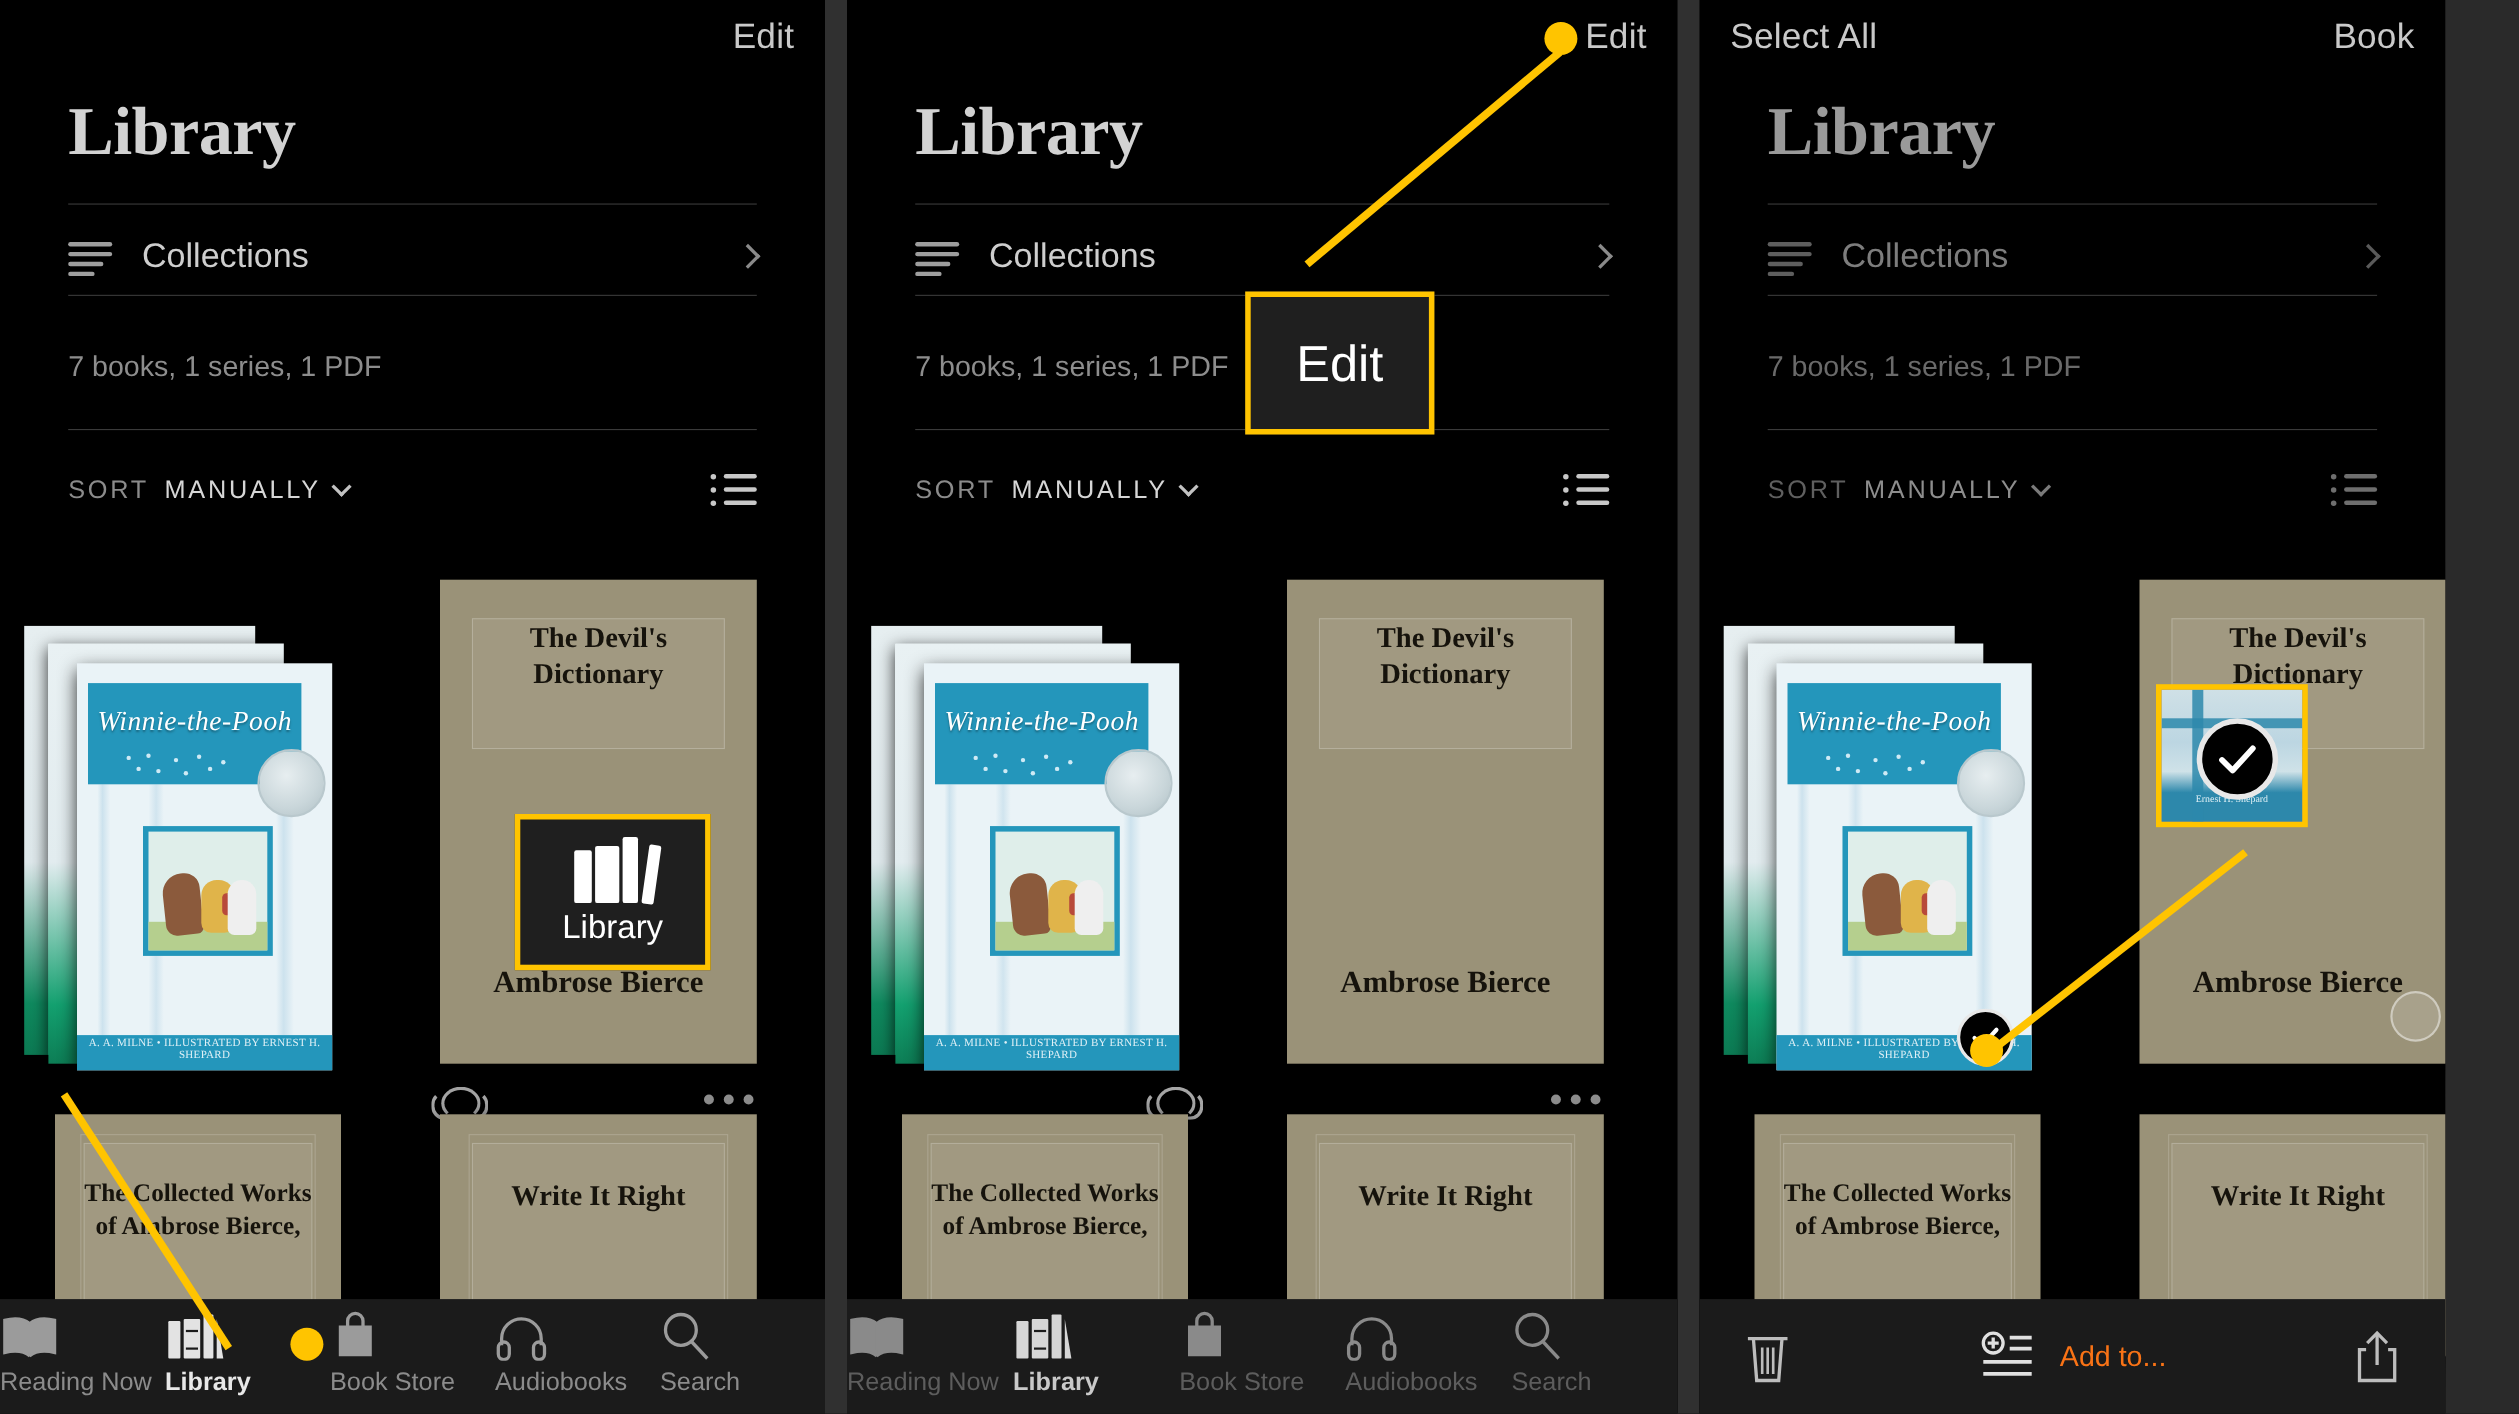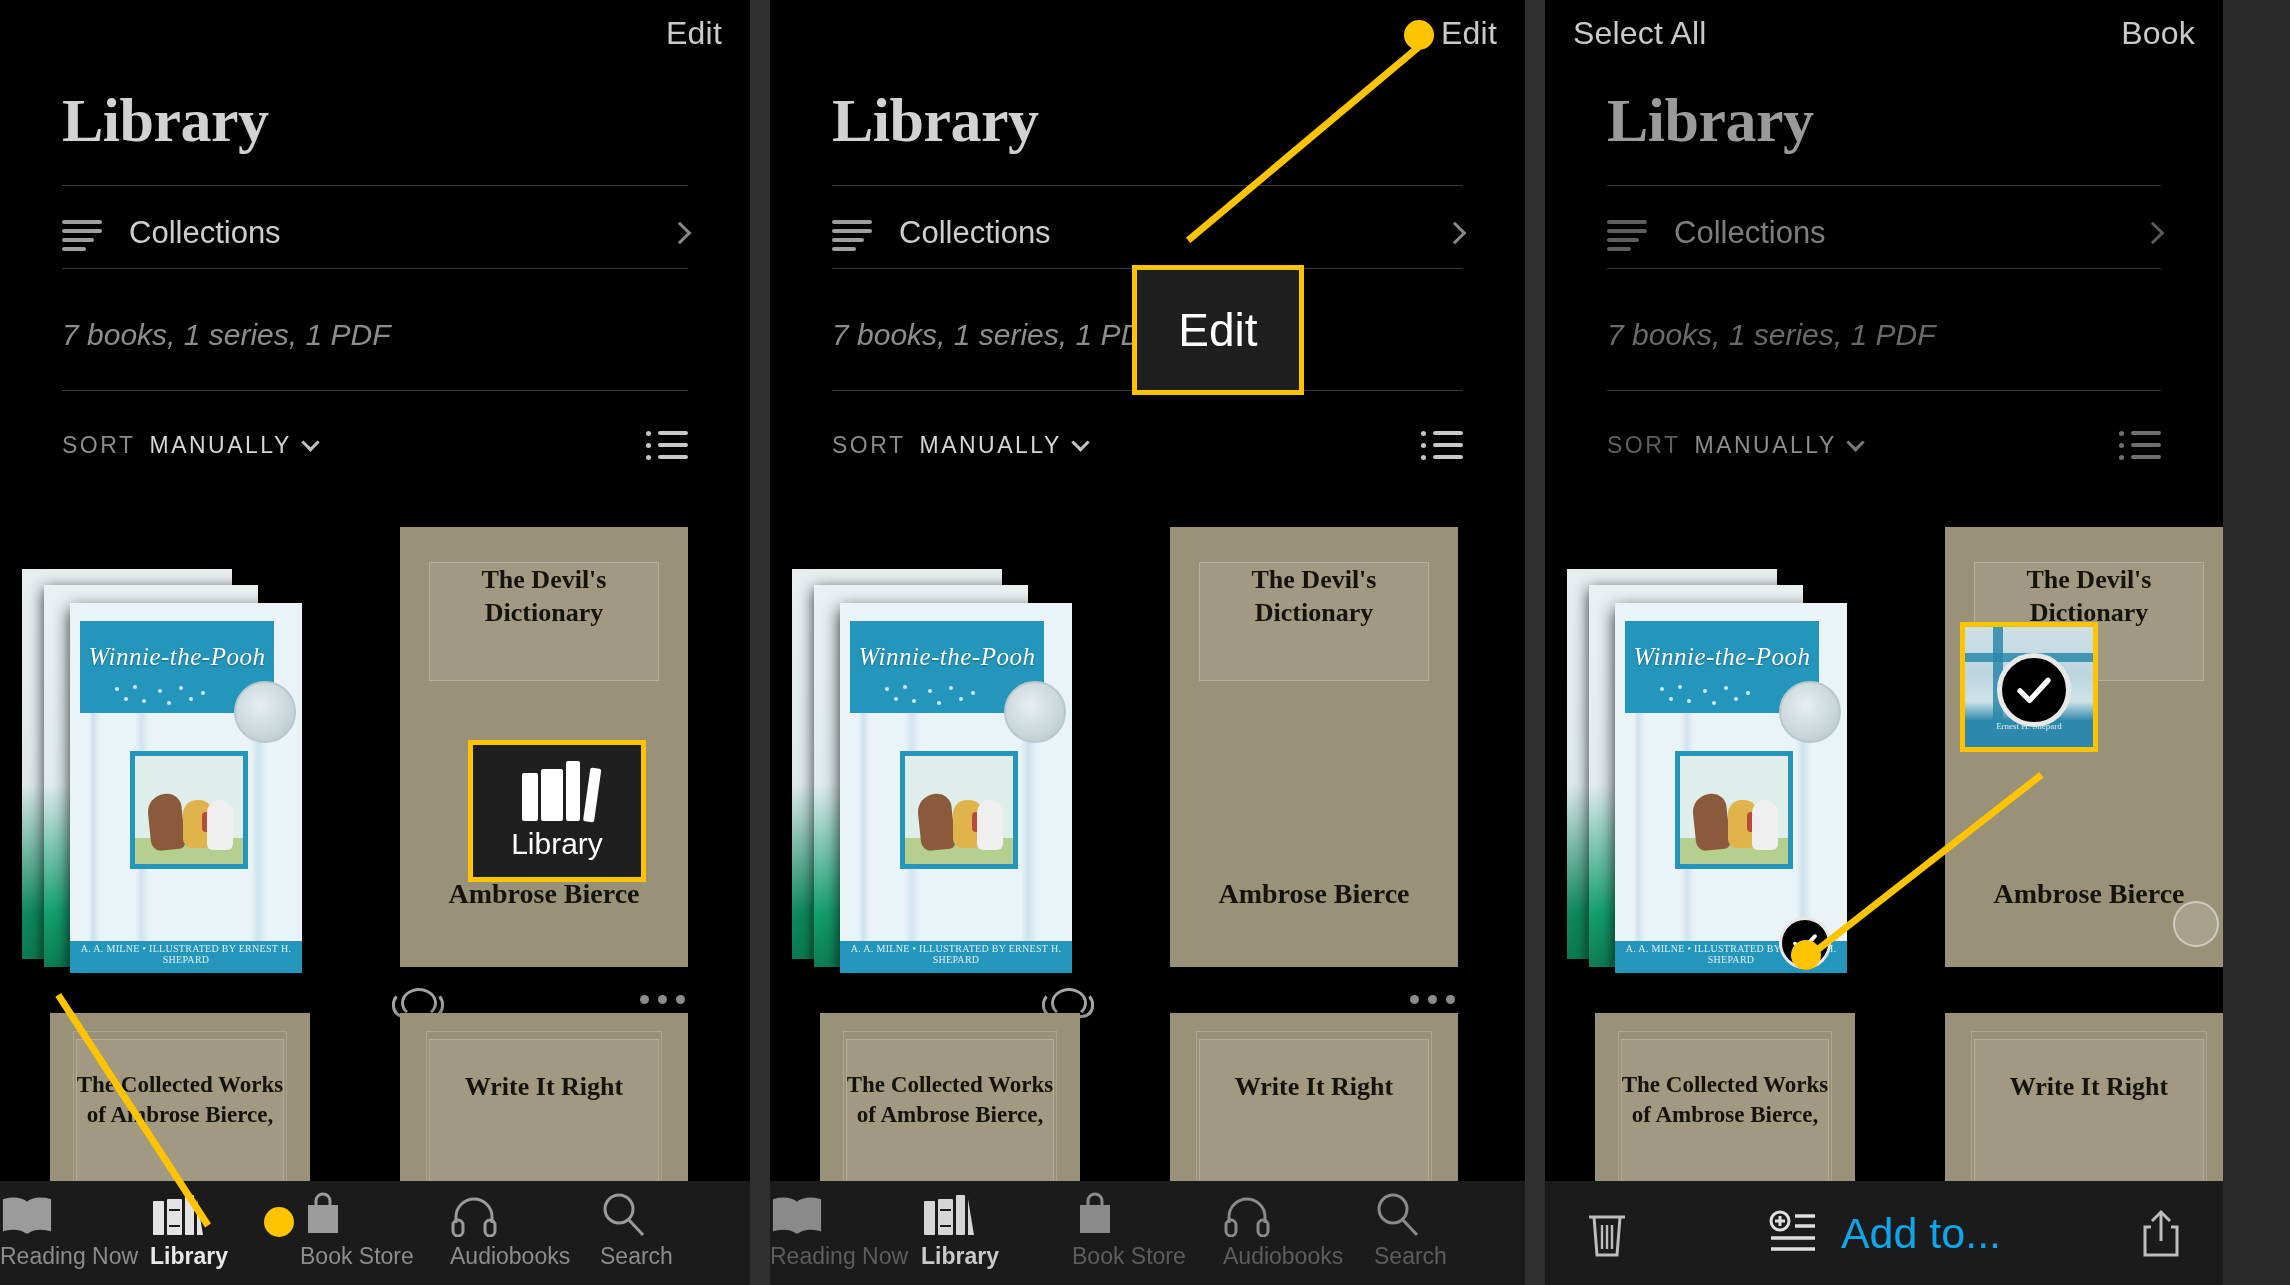--- a/index.html
+++ b/index.html
@@ -73,21 +73,21 @@
   .dim .coll-label { color:#7d7d7d; }
   .chev-right {
     margin-left:auto; width:16px; height:16px;
     border-right:3px solid #8a8a8a; border-top:3px solid #8a8a8a;
     transform:rotate(45deg);
   }
   .dim .chev-right { border-color:#5a5a5a; }
 
   .counts {
     position:absolute; left:62px; top:318px;
-    font-size:30px; color:#8d8d8d;font-style:italic;
+    font-size:26px; color:#8d8d8d;
   }
   .dim .counts { color:#6a6a6a; }
 
   .sort-row {
     position:absolute; left:62px; right:62px; top:425px;
     height:40px; display:flex; align-items:center;
   }
   .sort-word {
     font-size:23px; color:#8b8b8b; letter-spacing:2.5px; margin-right:14px;
   }
@@ -278,21 +278,21 @@
   }
   .tab.active .ic path, .tab.active .ic rect { stroke:#e3e3e3; }
 
   
   .edit-toolbar {
     position:absolute; left:0; right:0; bottom:0; height:104px;
     background:#1b1b1b; display:flex; align-items:center;
     padding:0 40px; z-index:15;
   }
   .et-center { flex:1; display:flex; align-items:center; justify-content:center; gap:22px; }
-  .et-label { font-size:43px; color:#0ea5e9; }
+  .et-label { font-size:26px; color:#f97316; }
   .anno-box {
     position:absolute; border:5px solid #FFC400; background:#1f1f1f;
     z-index:41;
     display:flex; flex-direction:column; align-items:center; justify-content:center;
   }
   .anno-box.transparent { background:transparent; }
   .anno-text { color:#fff; font-size:46px; }
   .dot-marker {
     position:absolute; width:30px; height:30px; border-radius:50%;
     background:#FFC400; z-index:42;

